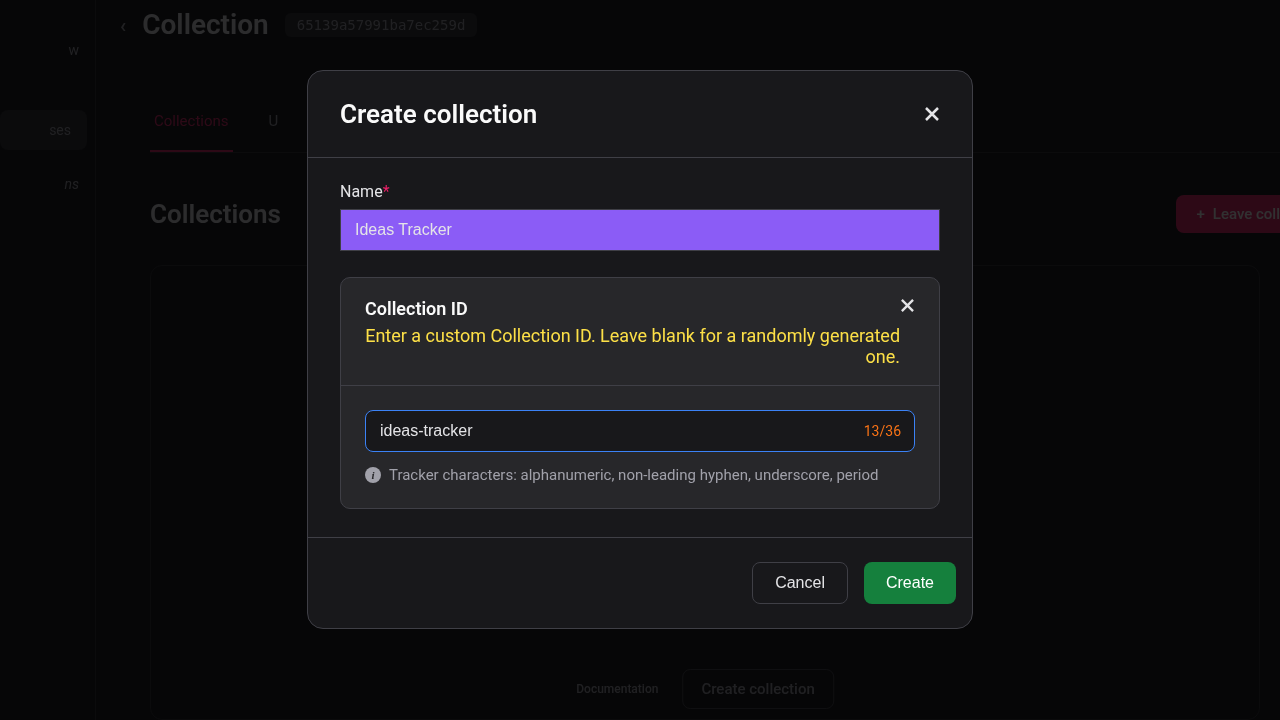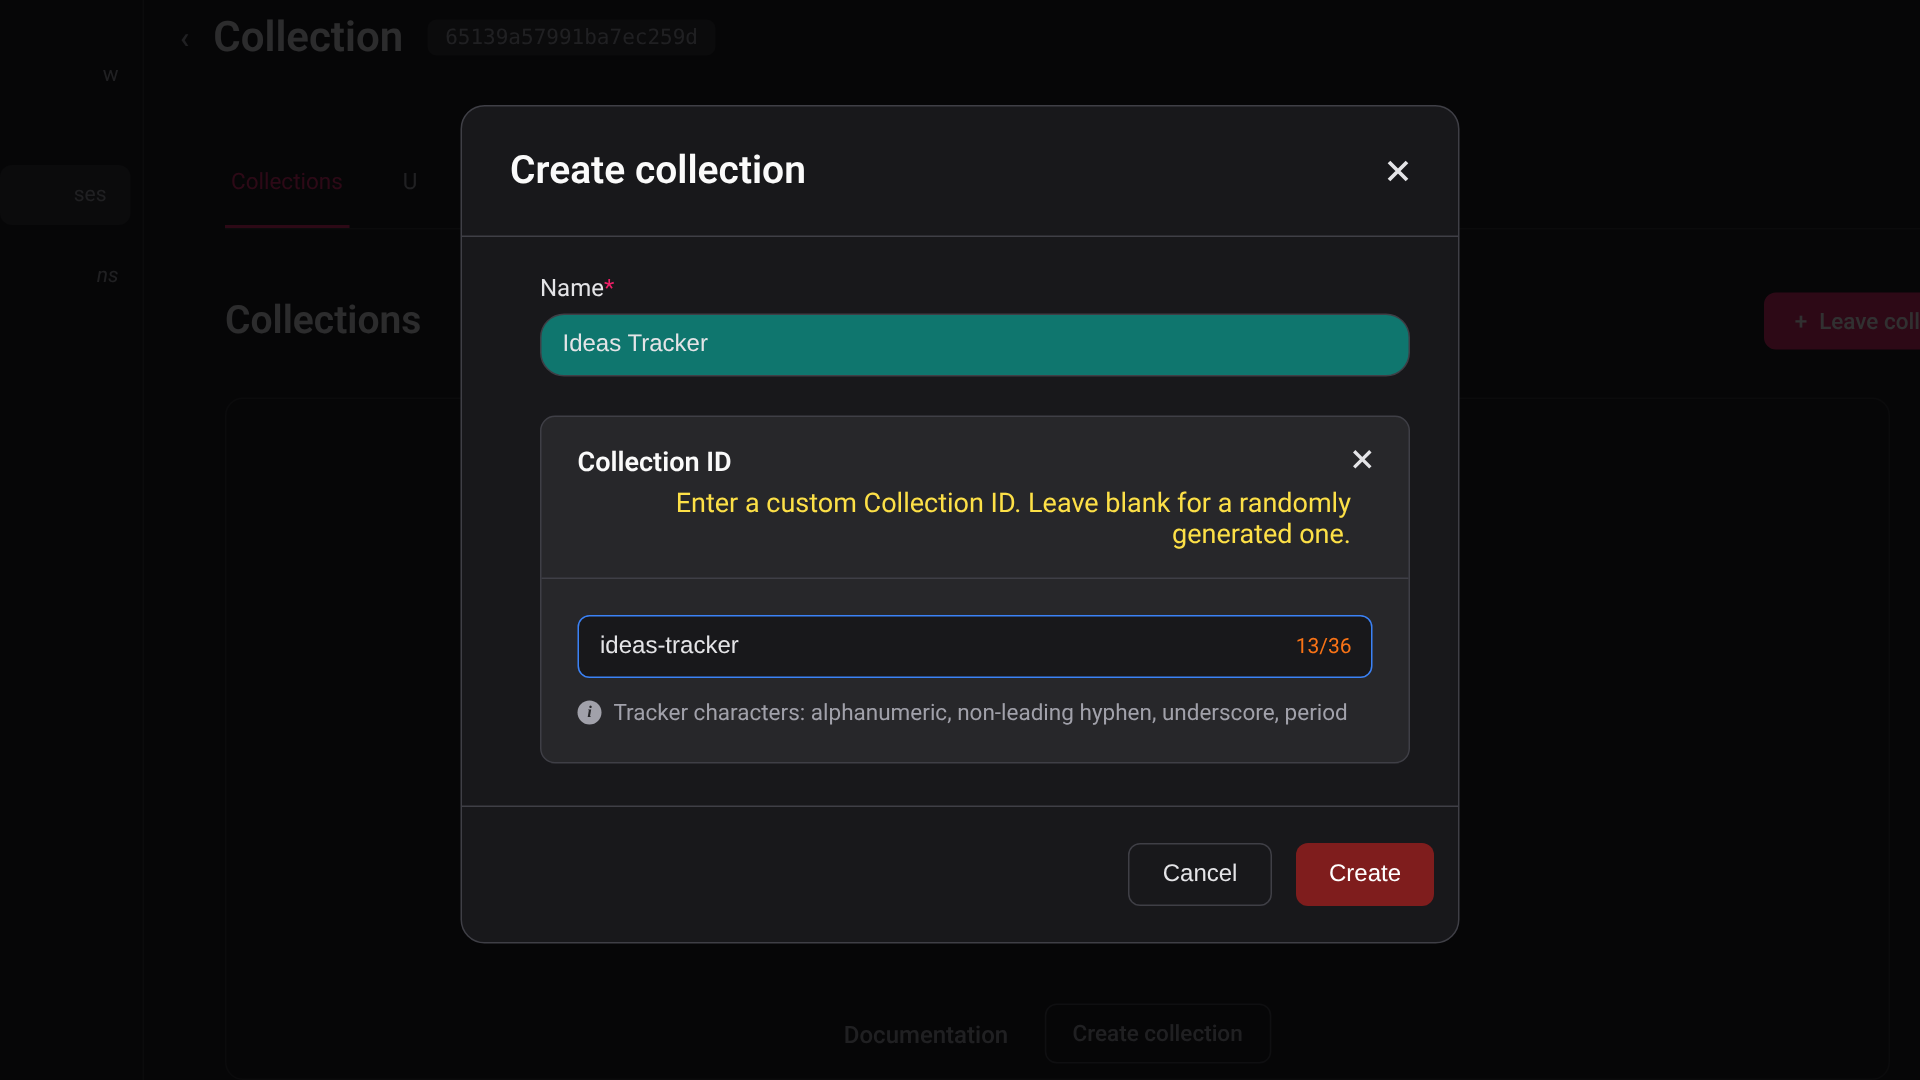--- a/index.html
+++ b/index.html
@@ -151,21 +151,21 @@
       bottom: 10px;
       left: 50%;
       transform: translateX(-50%);
       display: flex;
       gap: 24px;
       align-items: center;
     }
     
     .empty-link {
       color: #a1a1aa;
-      font-size: 16px;
+      font-size: 12px;
       font-weight: 500;
     }
     
     .empty-btn {
       color: #a1a1aa;
       border: 1px solid #3f3f46;
       padding: 10px 18px;
       border-radius: 8px;
       font-size: 15px;
       font-weight: 500;
@@ -212,38 +212,37 @@
       cursor: pointer;
     }
     
     .close-icon svg {
       stroke: #e4e4e7;
       stroke-width: 2.5;
     }
     
     .modal-body {
       padding: 24px 32px 28px;
-      margin-left: 20px;
     }
     
     .field-label {
       font-size: 16px;
       color: #e4e4e7;
       margin-bottom: 8px;
     }
     
     .required {
       color: #ec1f67;
     }
     
     .text-input {
       width: 100%;
-      background: #0f766e;
+      background: #8b5cf6;
       border: 1px solid #3f3f46;
-      border-radius: 16px;
+      border-radius: 0;
       padding: 11px 14px;
       font-size: 16px;
       color: #e4e4e7;
       outline: none;
     }
     
     .id-section {
       margin-top: 26px;
       background: #27272a;
       border: 1px solid #3f3f46;
@@ -345,21 +344,21 @@
       border: none;
     }
     
     .btn-secondary {
       background: #18181b;
       border: 1px solid #3f3f46;
       color: #e4e4e7;
     }
     
     .btn-primary {
-      background: #7f1d1d;
+      background: #15803d;
       color: #fff;
       text-align: right;
     }
   </style>
 </head>
 <body>
 
 <div class="bg-page">
   <div class="sidebar">
     <div class="sidebar-item top">w</div>

